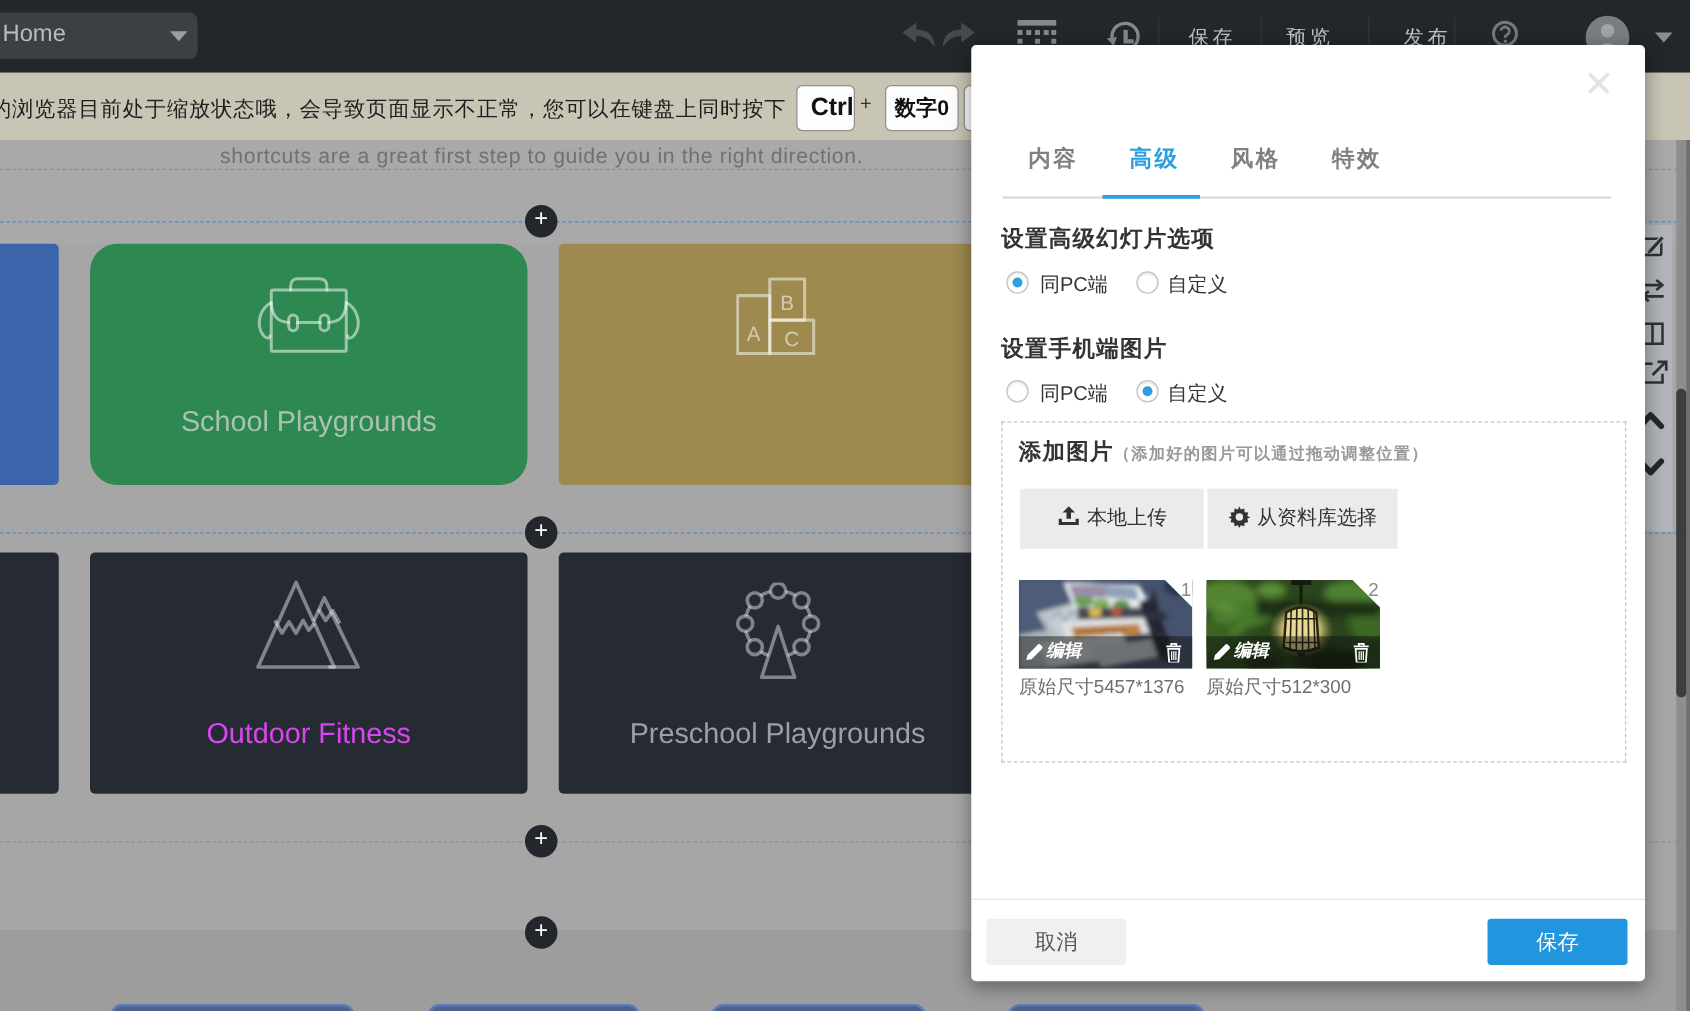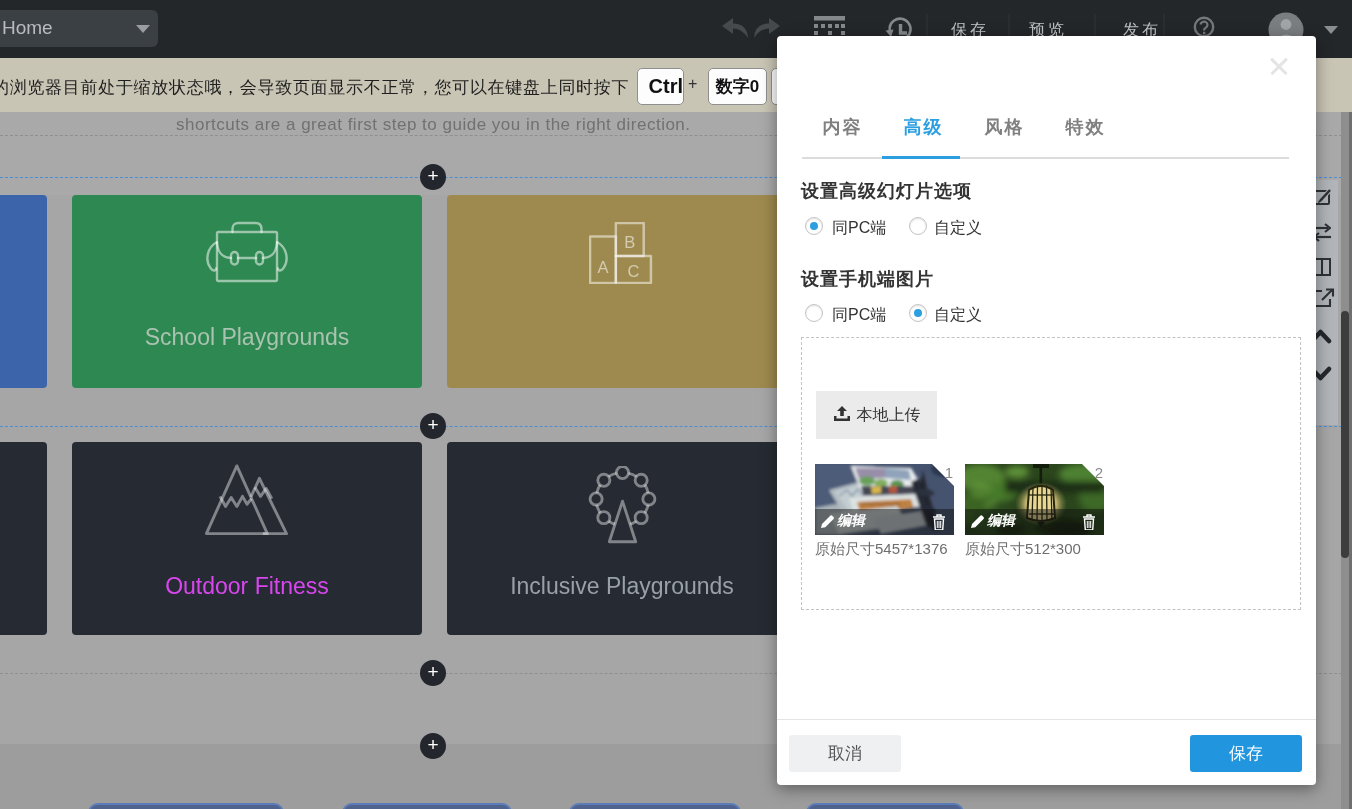--- a/index.html
+++ b/index.html
@@ -78,21 +78,21 @@
 <div class="dashg" style="top:135px;"></div>
 <div class="dashb" style="top:177px;"></div>
 <div class="dashb" style="top:426px;"></div>
 <div class="dashg" style="top:673px;"></div>
 <div class="plus" style="top:164px;">+</div>
 <div class="plus" style="top:413px;">+</div>
 <div class="plus" style="top:660px;">+</div>
 <div class="plus" style="top:733px;">+</div>
 
 <div class="tile" style="left:-40px; top:195px; width:87px; height:193px; background:#3c64aa;"></div>
-<div class="tile" style="left:72px; top:195px; width:350px; height:193px; background:#2e8851;">
+<div class="tile" style="left:72px; top:195px; width:350px; height:193px; background:#2e8851;border-radius:22px;">
   <svg style="left:131px; top:26px;" width="88" height="62" viewBox="0 0 88 62" fill="none" stroke="rgba(255,255,255,0.52)" stroke-width="2.4" stroke-linecap="round" stroke-linejoin="round">
     <path d="M29.5 11 V8 Q29.5 2 35.5 2 H52.5 Q58.5 2 58.5 8 V11"></path>
     <path d="M14 21 C4.5 26 1.5 39 7.5 47 C9.5 50 13 50.5 13 47.5"></path>
     <path d="M74 21 C83.5 26 86.5 39 80.5 47 C78.5 50 75 50.5 75 47.5"></path>
     <rect x="14" y="11" width="60" height="49" rx="1.5"></rect>
     <path d="M14 22 C15 33 20 36.5 28 37"></path>
     <path d="M74 22 C73 33 68 36.5 60 37"></path>
     <rect x="28" y="31" width="7" height="12.5" rx="3.4"></rect>
     <rect x="53" y="31" width="7" height="12.5" rx="3.4"></rect>
     <line x1="35" y1="37" x2="53" y2="37"></line>
@@ -127,21 +127,21 @@
       <circle cx="50" cy="13" r="5.5"></circle>
       <circle cx="57" cy="30" r="5.5"></circle>
       <circle cx="50" cy="47" r="5.5"></circle>
       <circle cx="33" cy="54" r="5.5"></circle>
       <circle cx="16" cy="47" r="5.5"></circle>
       <circle cx="9" cy="30" r="5.5"></circle>
       <circle cx="16" cy="13" r="5.5"></circle>
     </g>
     <path d="M33 32 L45 69 L21 69 Z" fill="#262b33" stroke-linejoin="round"></path>
   </svg>
-  <div class="lbl" style="top:131px; font-size:23px; color:#9aa0a8;">Inclusive Playgrounds</div>
+  <div class="lbl" style="top:131px; font-size:23px; color:#9aa0a8;">Preschool Playgrounds</div>
 </div>
 
 <div class="pill" style="left:88px; width:196px;"></div>
 <div class="pill" style="left:342px; width:170px;"></div>
 <div class="pill" style="left:569px; width:172px;"></div>
 <div class="pill" style="left:806px; width:158px;"></div>
 
 <div id="rtool">
   <svg width="44" height="245" viewBox="0 0 44 245" fill="none" stroke="#2e3236" stroke-width="2">
     <g>
@@ -248,24 +248,29 @@
   <div class="radio" style="left:132px; top:181px;"></div>
   <div class="rlbl" style="left:157px; top:182px;">自定义</div>
 
   <div class="mh" style="left:24px; top:231px;">设置手机端图片</div>
   <div class="radio" style="left:28px; top:268px;"></div>
   <div class="rlbl" style="left:55px; top:269px;">同PC端</div>
   <div class="radio on" style="left:132px; top:268px;"></div>
   <div class="rlbl" style="left:157px; top:269px;">自定义</div>
 
   <div id="dashbox"></div>
-  <div class="gbtn" style="left:39px; width:121px;"><svg width="18" height="17" viewBox="0 0 18 17" style="vertical-align:-3px; margin-right:6px;">
+  <div class="mh" style="left:38px; top:313px;">添加图片<span style="font-size:13px; color:#999;">（添加好的图片可以通过拖动调整位置）</span></div>
+  <div class="gbtn" style="left:39px; width:147px;"><svg width="18" height="17" viewBox="0 0 18 17" style="vertical-align:-3px; margin-right:6px;">
         <path d="M9 0 l5 5 h-3.2 v5 h-3.6 v-5 H4 z" fill="#333"></path>
         <path d="M1 10 v5 h16 v-5 h-2.5 v2.5 h-11 v-2.5 z" fill="#333"></path>
       </svg>本地上传</div>
+  <div class="gbtn" style="left:189px; width:152px;"><svg width="17" height="17" viewBox="0 0 17 17" style="vertical-align:-3px; margin-right:6px;">
+        <path d="M8.5 0 l1.1 2.6 2.8 -0.8 0.3 2.9 2.9 0.3 -0.8 2.8 2.6 1.1 -2.6 1.1 0.8 2.8 -2.9 0.3 -0.3 2.9 -2.8 -0.8 -1.1 2.6 -1.1 -2.6 -2.8 0.8 -0.3 -2.9 -2.9 -0.3 0.8 -2.8 -2.6 -1.1 2.6 -1.1 -0.8 -2.8 2.9 -0.3 0.3 -2.9 2.8 0.8 z" fill="#333"></path>
+        <circle cx="8.5" cy="8.5" r="3" fill="#ebebeb"></circle>
+      </svg>从资料库选择</div>
 
   <div class="thumb" style="left:38px;">
     <svg width="139" height="71" viewBox="0 0 139 71">
       <defs>
           <filter id="bl1" x="-30%" y="-30%" width="160%" height="160%">
             <feGaussianBlur stdDeviation="1.6"></feGaussianBlur>
           </filter>
         </defs>
       <rect width="139" height="71" fill="#46536e"></rect>
       <g filter="url(#bl1)">

